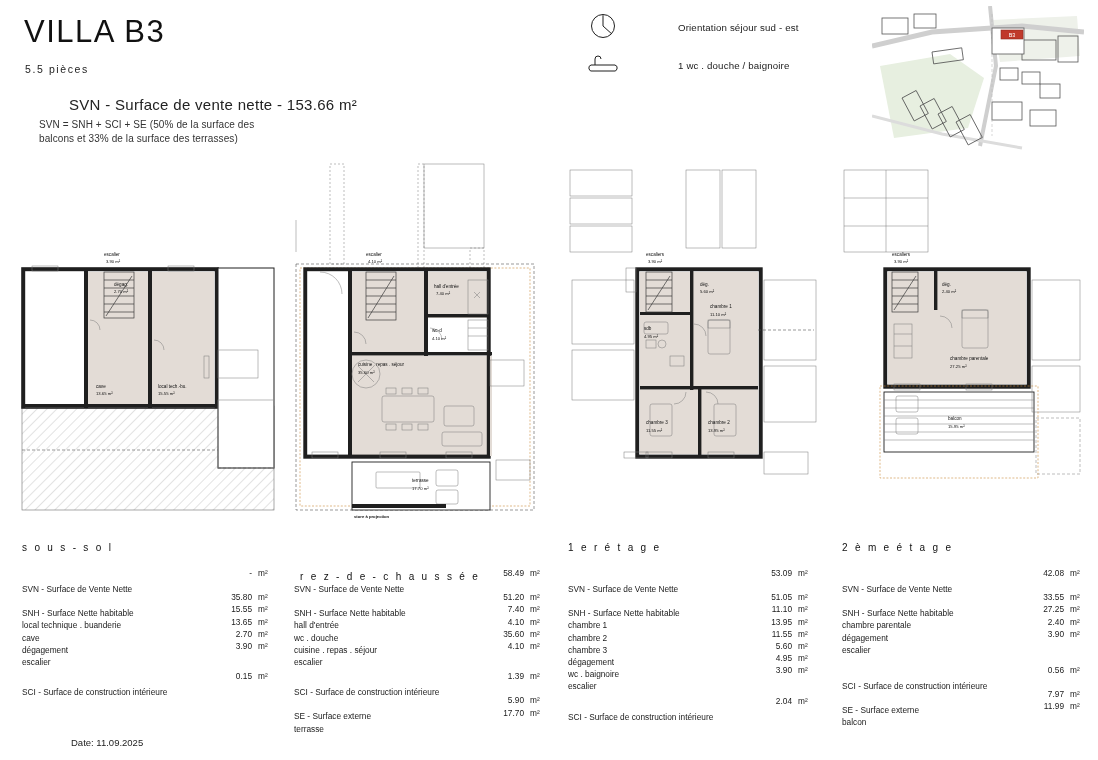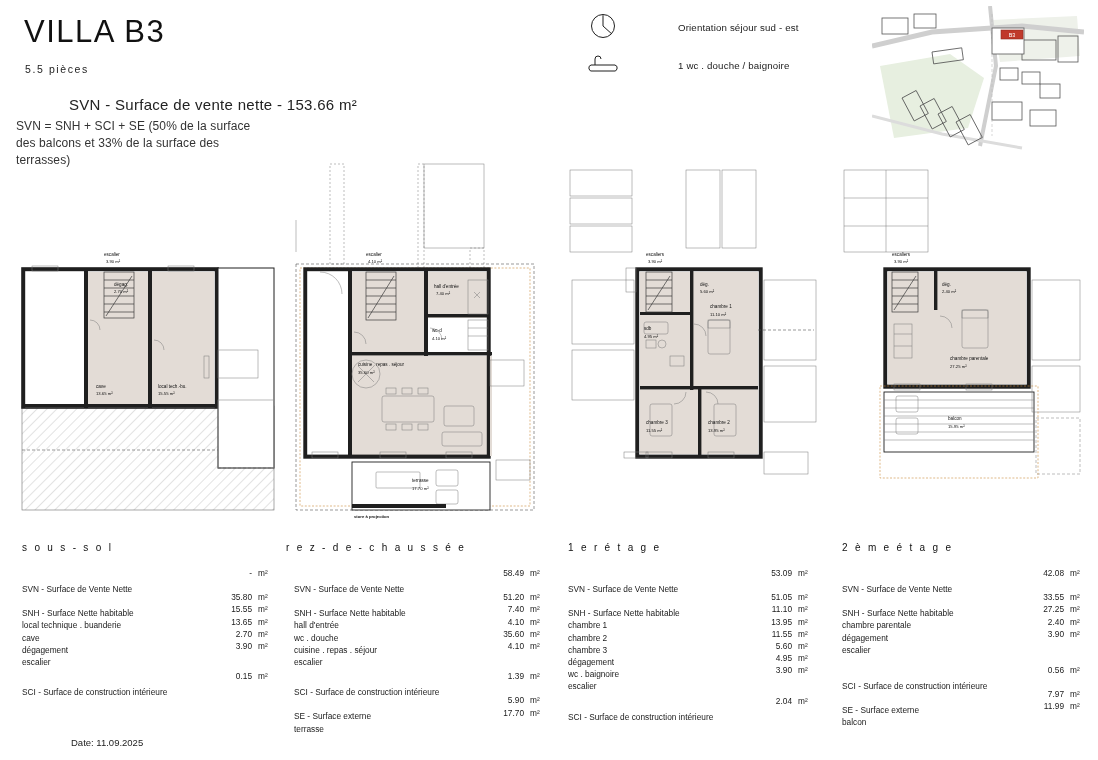--- a/index.html
+++ b/index.html
@@ -20,22 +20,22 @@
   }
   .subtitle{
     position:absolute;left:25px;top:63px;
     font-size:10.5px;letter-spacing:1.6px;color:#222;
   }
   .svn-line{
     position:absolute;left:25px;top:96px;
     font-size:15px;letter-spacing:.3px;color:#222;margin-left:44px;
   }
   .svn-note{
-    position:absolute;left:16px;top:118px;width:245px;
-    font-size:12px;line-height:1.42;color:#333;letter-spacing:.1px;
+    position:absolute;left:39px;top:118px;width:245px;
+    font-size:10px;line-height:1.42;color:#333;letter-spacing:.1px;
   }
   .date{
     position:absolute;left:25px;top:737px;
     font-size:9.5px;color:#222;padding-left:46px;
   }
 
   
   .legend{position:absolute;left:588px;top:8px;width:260px;}
   .legend-row{display:flex;align-items:center;height:38px;gap:46px;}
   .legend-ico{width:44px;height:34px;display:flex;align-items:center;justify-content:flex-start;}
@@ -457,21 +457,21 @@
       <text class="rtxt" x="106" y="126">dég.</text>
       <text class="rtxt2" x="106" y="133">2.40 m²</text>
       <text class="rtxt" x="114" y="200">chambre parentale</text>
       <text class="rtxt2" x="114" y="208">27.25 m²</text>
       <text class="rtxt" x="112" y="260">balcon</text>
       <text class="rtxt2" x="112" y="268">15.95 m²</text>
     </svg>
   </div>
 
   <div class="floor-label" style="left:22px;">s o u s - s o l</div>
-  <div class="floor-label" style="left:286px;">r e z - d e - c h a u s s é e</div>
+  <div class="floor-label" style="left:300px;margin-top:29px;">r e z - d e - c h a u s s é e</div>
   <div class="floor-label" style="left:568px;">1 e r   é t a g e</div>
   <div class="floor-label" style="left:842px;">2 è m e   é t a g e</div>
 
   <div class="tbl t1">
     <div class="trow">
       <span class="lbl">SVN - Surface de Vente Nette</span>
       <span class="val">-</span>
       <span class="unit">m²</span>
     </div>
     <div class="gap"></div>

